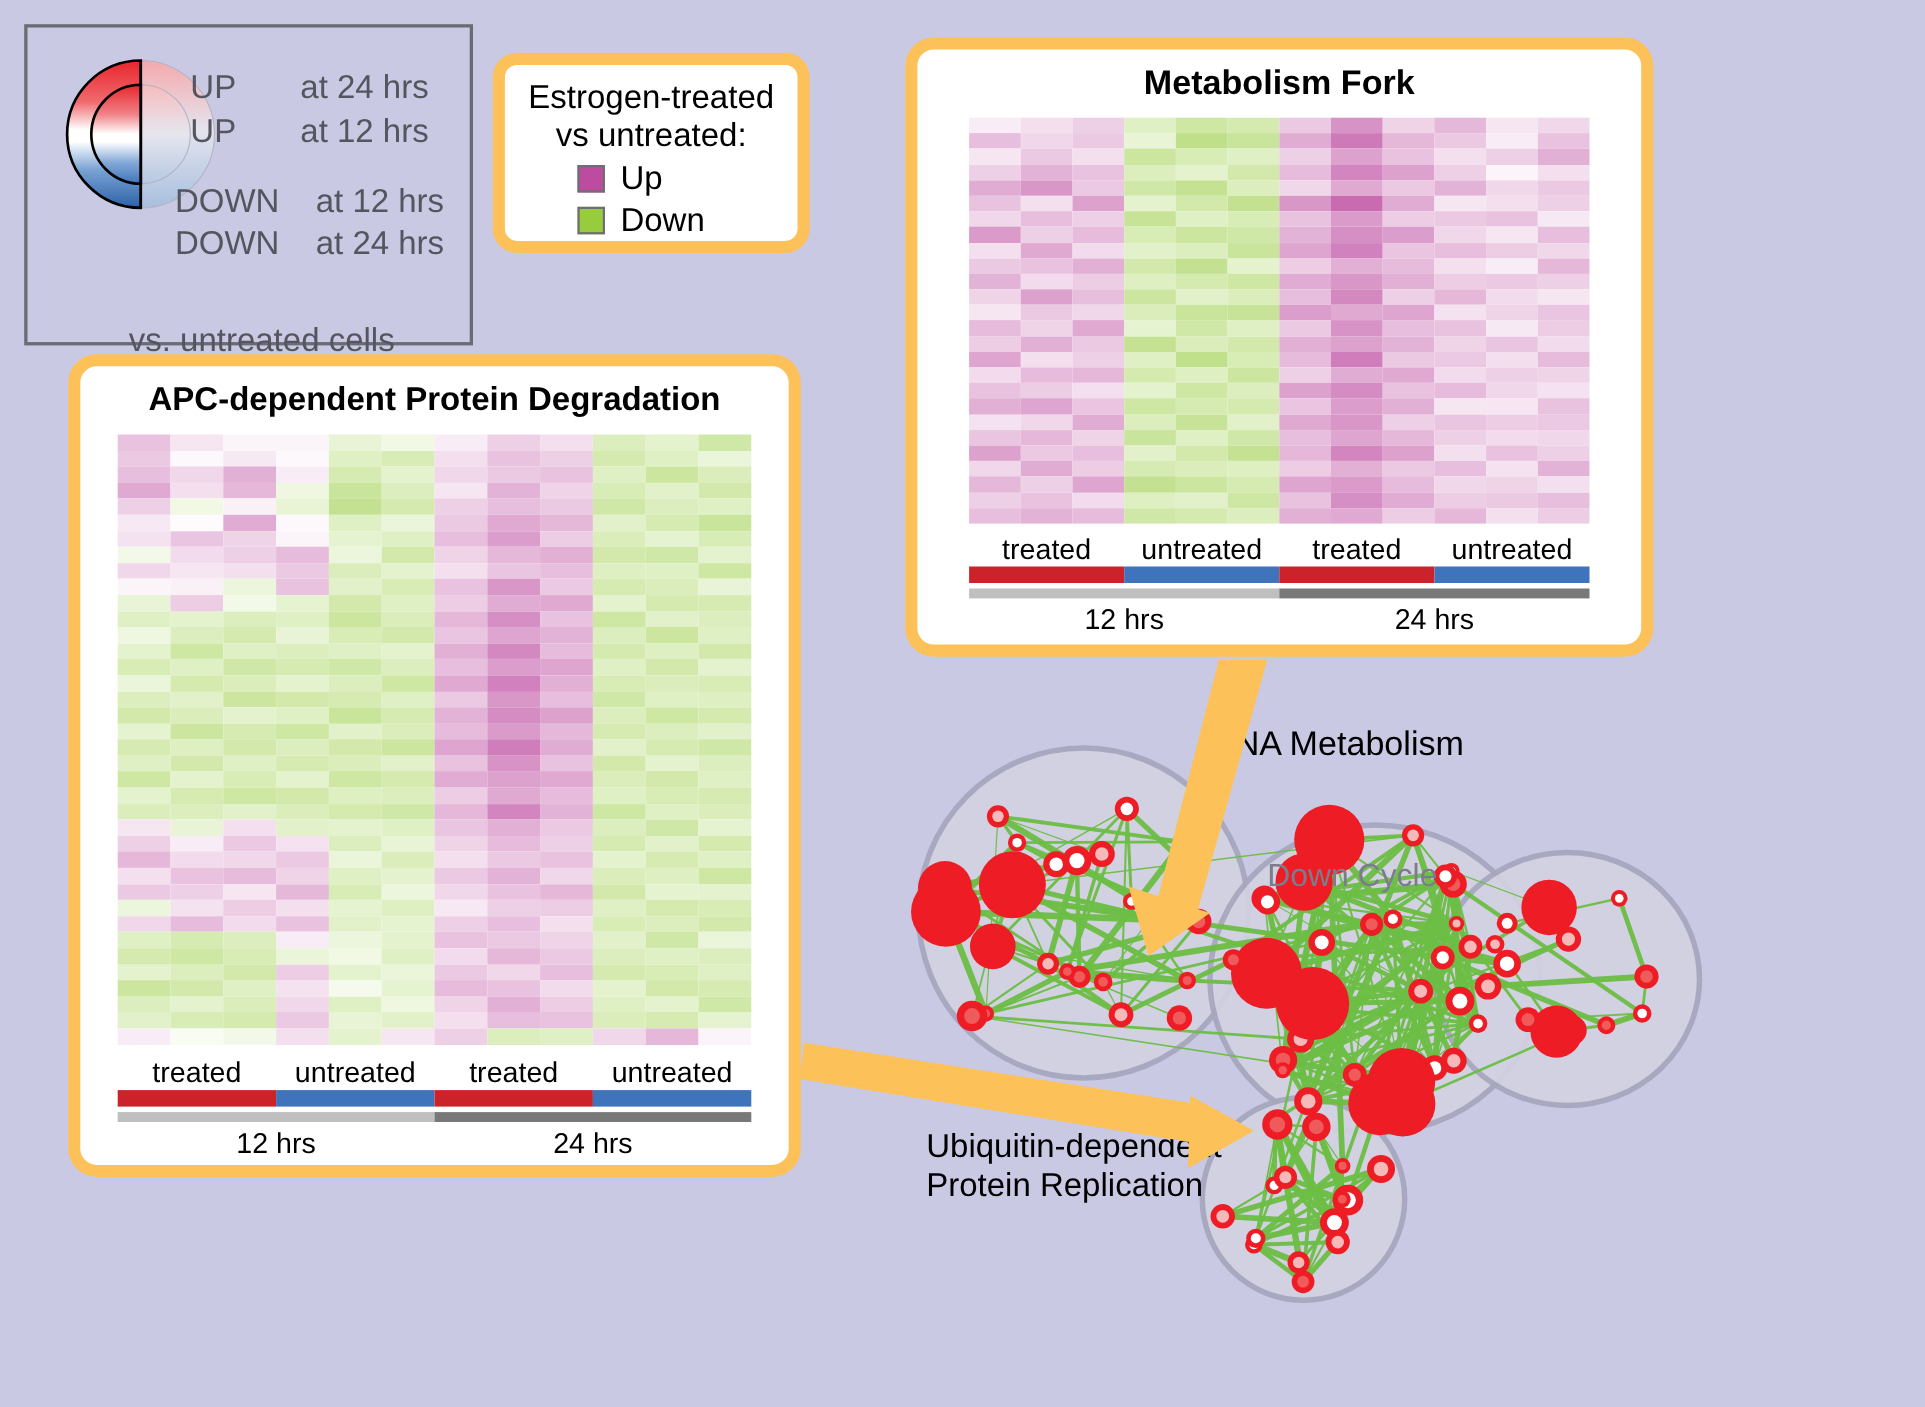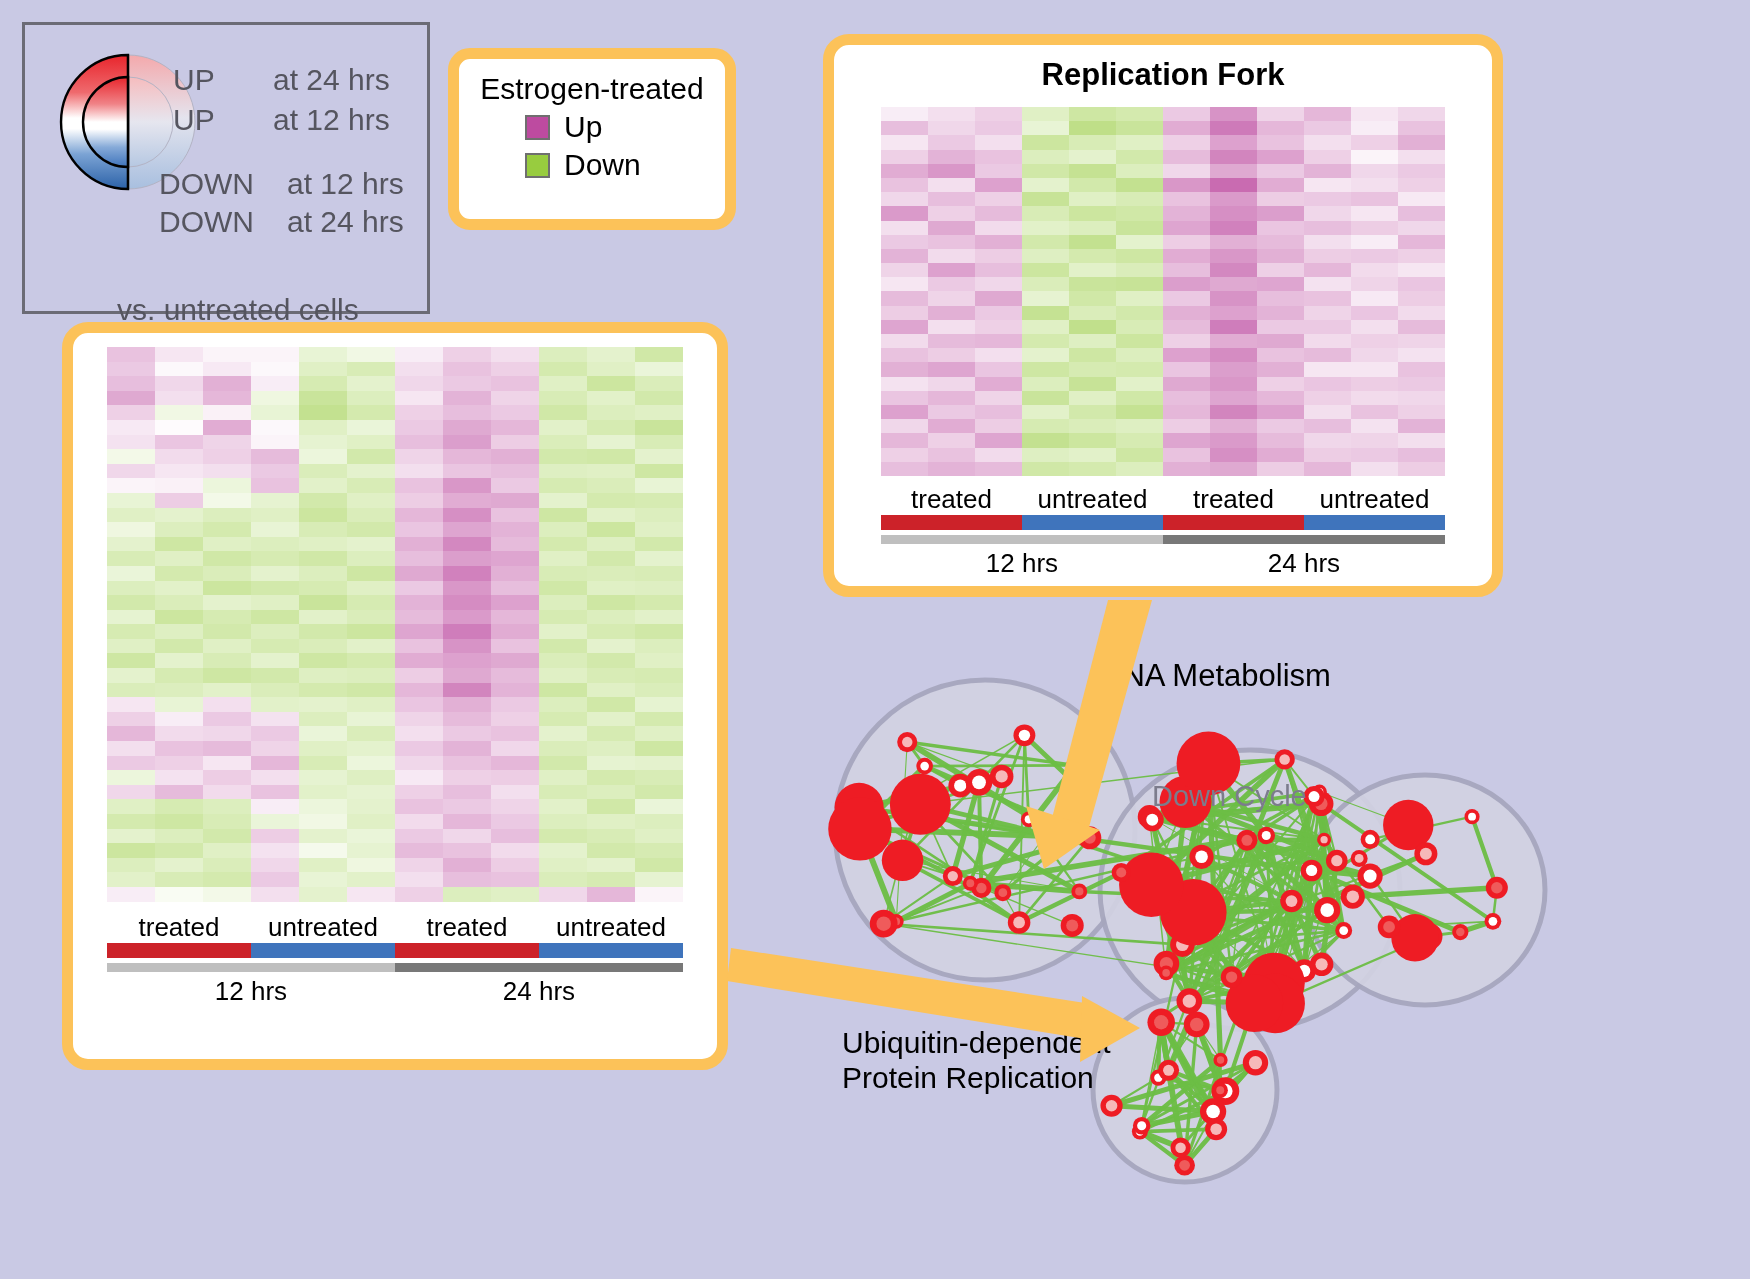--- a/index.html
+++ b/index.html
@@ -110,33 +110,34 @@
   <div class="legend-text-row" id="lt-dn12">DOWN</div>
   <div class="legend-text-row" id="lt-dnat12">at 12 hrs</div>
   <div class="legend-text-row" id="lt-dn24">DOWN</div>
   <div class="legend-text-row" id="lt-dnat24">at 24 hrs</div>
   <div class="legend-text-row" id="lt-foot2">vs. untreated cells</div>
 </div>
 
 <div class="abs" id="updown-legend">
   <div class="hdr">
     <div>Estrogen-treated</div>
+    <div>vs untreated:</div>
   </div>
   <div class="keyrow">
     <span class="sw" id="sw-up" style="background: rgb(189, 75, 160);"></span>
     <span class="kl">Up</span>
   </div>
   <div class="keyrow">
     <span class="sw" id="sw-down" style="background: rgb(152, 204, 63);"></span>
     <span class="kl">Down</span>
   </div>
 </div>
 
 <div class="abs panel" id="panel-rep">
-  <div class="panel-title">Replication Fork</div>
+  <div class="panel-title">Metabolism Fork</div>
   <div id="hm-rep" style="margin: 14px auto 0px; width: 564px;">
       <div class="hm-row">
         <div class="hm-cell" style="width: 47px; height: 14.2px; background: rgb(248, 237, 246);"></div>
         <div class="hm-cell" style="width: 47px; height: 14.2px; background: rgb(243, 223, 238);"></div>
         <div class="hm-cell" style="width: 47px; height: 14.2px; background: rgb(238, 208, 230);"></div>
         <div class="hm-cell" style="width: 47px; height: 14.2px; background: rgb(224, 240, 197);"></div>
         <div class="hm-cell" style="width: 47px; height: 14.2px; background: rgb(206, 231, 163);"></div>
         <div class="hm-cell" style="width: 47px; height: 14.2px; background: rgb(212, 234, 174);"></div>
         <div class="hm-cell" style="width: 47px; height: 14.2px; background: rgb(235, 201, 227);"></div>
         <div class="hm-cell" style="width: 47px; height: 14.2px; background: rgb(215, 147, 198);"></div>
@@ -514,20 +515,21 @@
         <div style="width: 282px; background: rgb(120, 120, 120);"></div>
       </div>
       <div class="time-labels" style="margin-top: 4px;">
         <span style="width: 282px;">12 hrs</span>
         <span style="width: 282px;">24 hrs</span>
       </div>
     </div>
 </div>
 
 <div class="abs panel" id="panel-apc">
+  <div class="panel-title">APC-dependent Protein Degradation</div>
   <div id="hm-apc" style="margin: 14px auto 0px; width: 576px;">
       <div class="hm-row">
         <div class="hm-cell" style="width: 48px; height: 14.6px; background: rgb(233, 194, 223);"></div>
         <div class="hm-cell" style="width: 48px; height: 14.6px; background: rgb(246, 230, 242);"></div>
         <div class="hm-cell" style="width: 48px; height: 14.6px; background: rgb(251, 244, 249);"></div>
         <div class="hm-cell" style="width: 48px; height: 14.6px; background: rgb(251, 244, 249);"></div>
         <div class="hm-cell" style="width: 48px; height: 14.6px; background: rgb(232, 244, 213);"></div>
         <div class="hm-cell" style="width: 48px; height: 14.6px; background: rgb(241, 248, 228);"></div>
         <div class="hm-cell" style="width: 48px; height: 14.6px; background: rgb(248, 237, 246);"></div>
         <div class="hm-cell" style="width: 48px; height: 14.6px; background: rgb(238, 208, 230);"></div>

